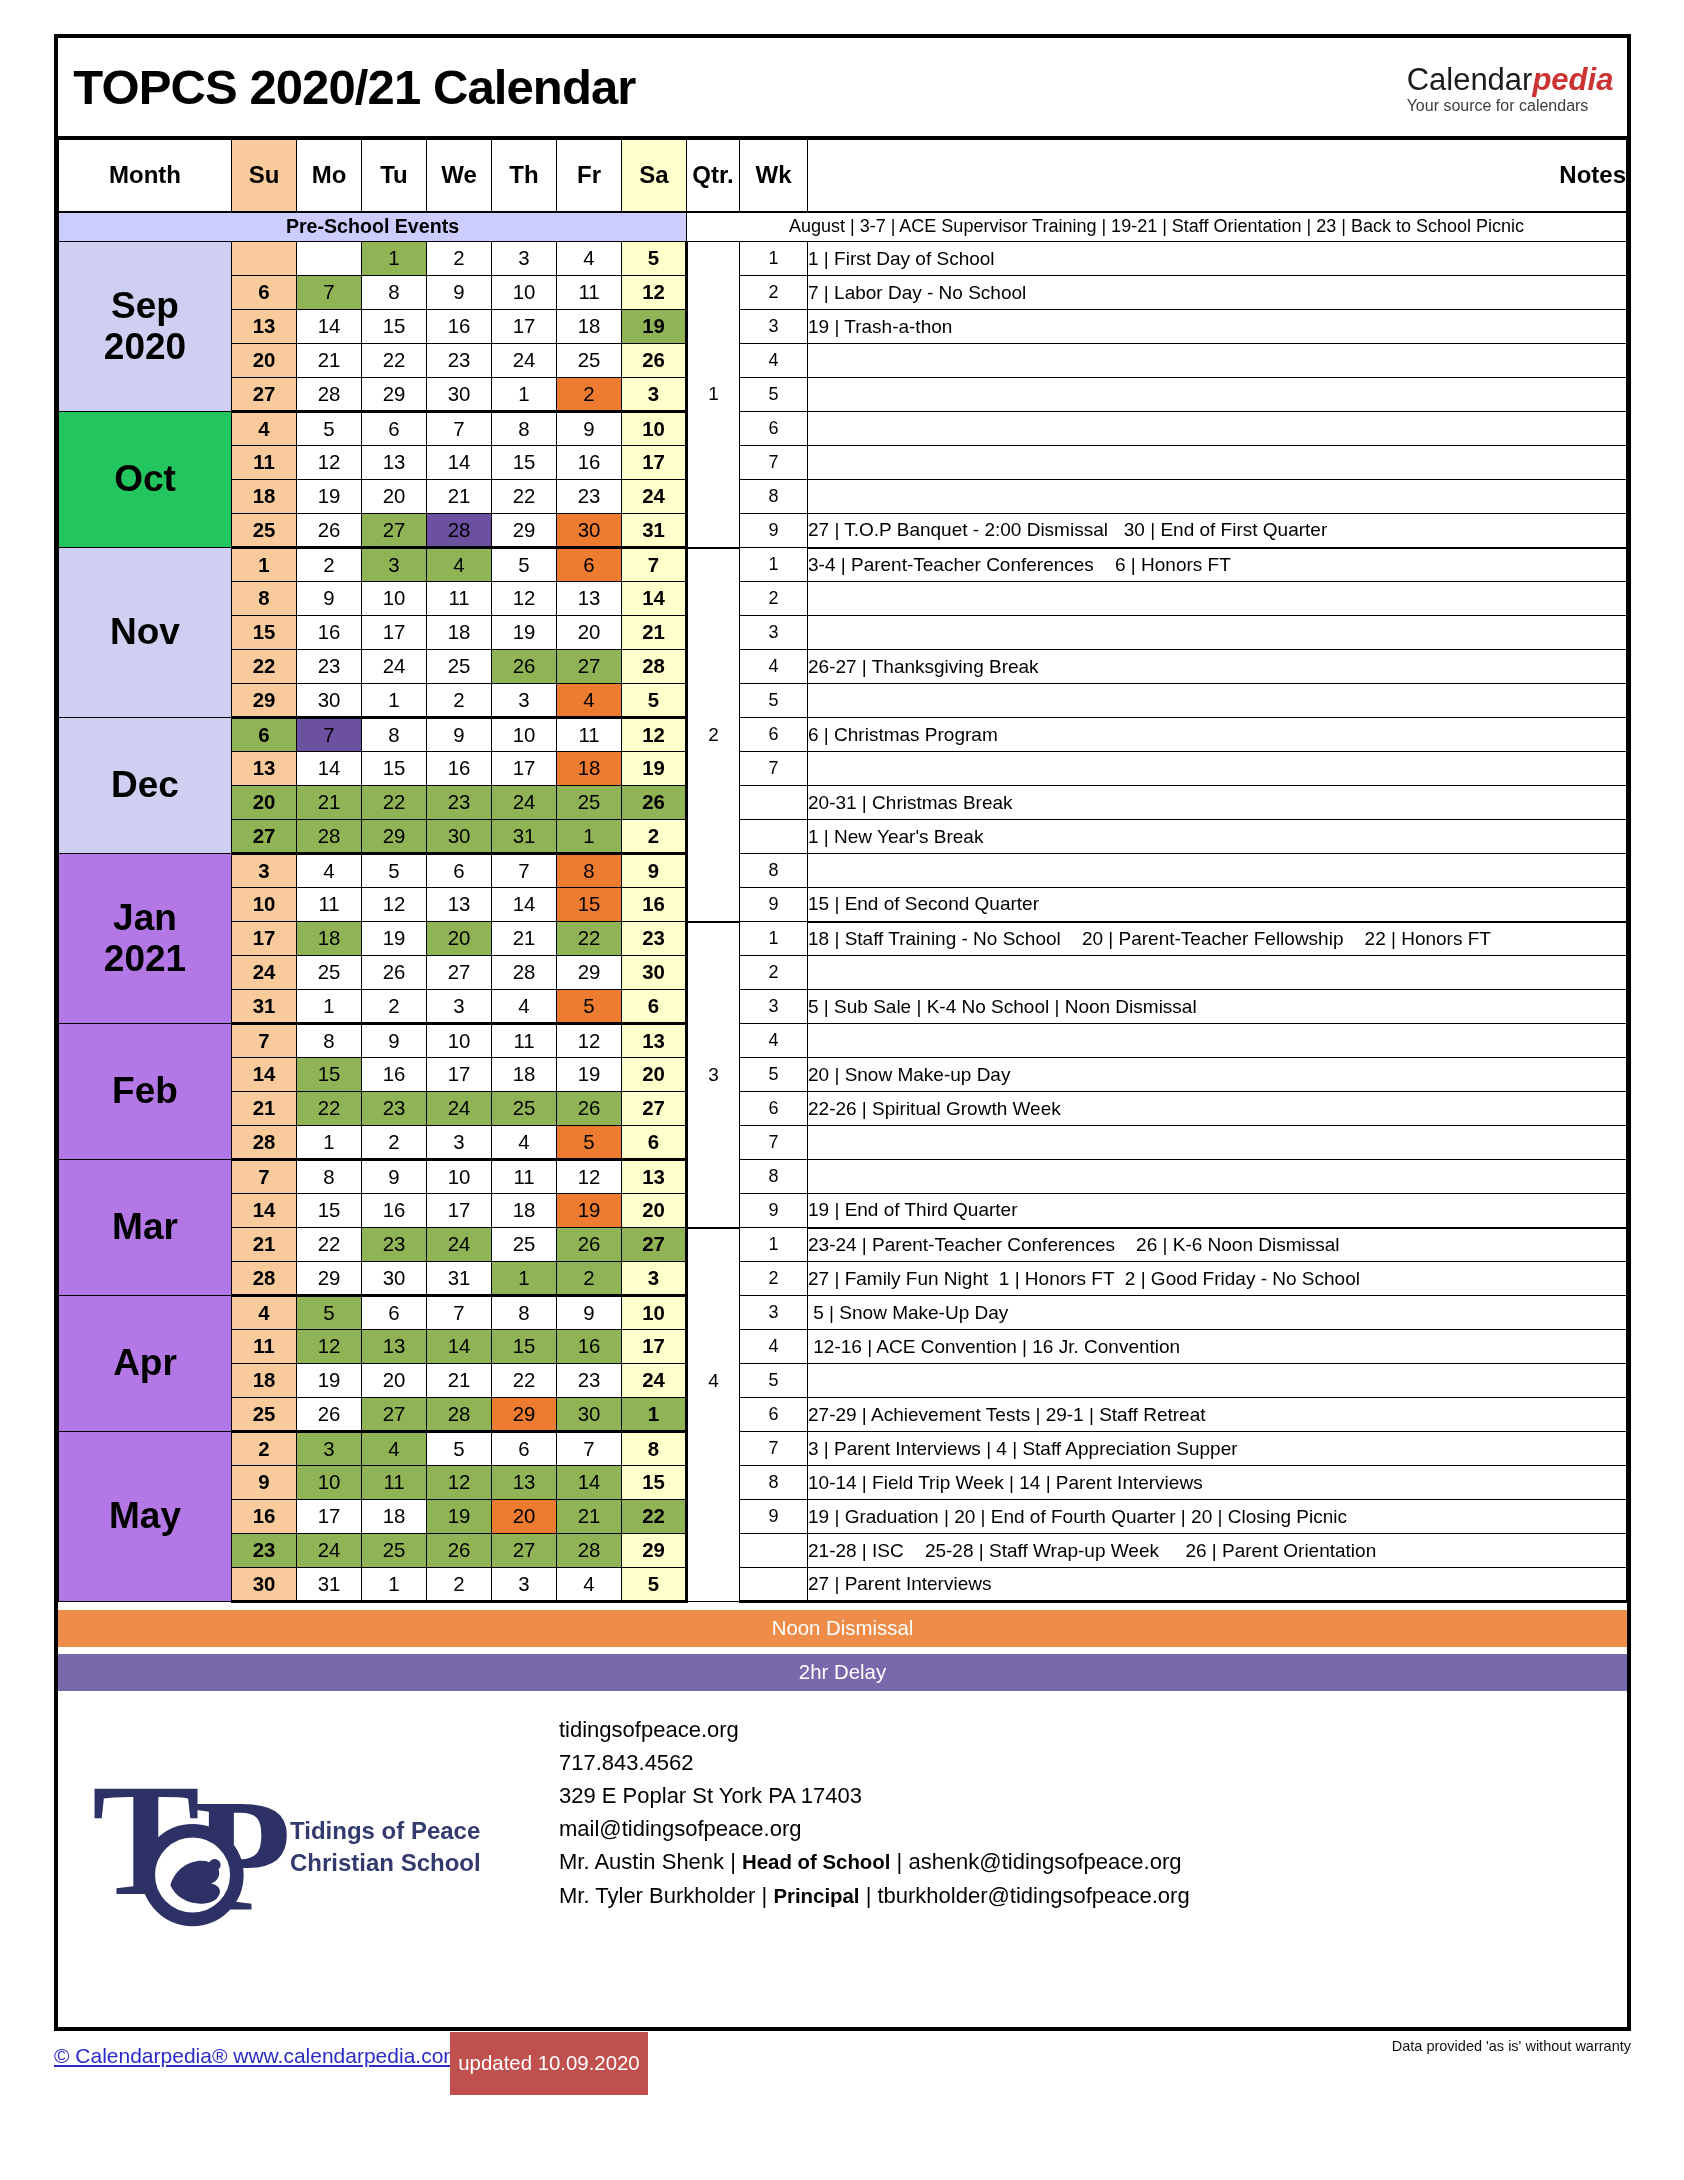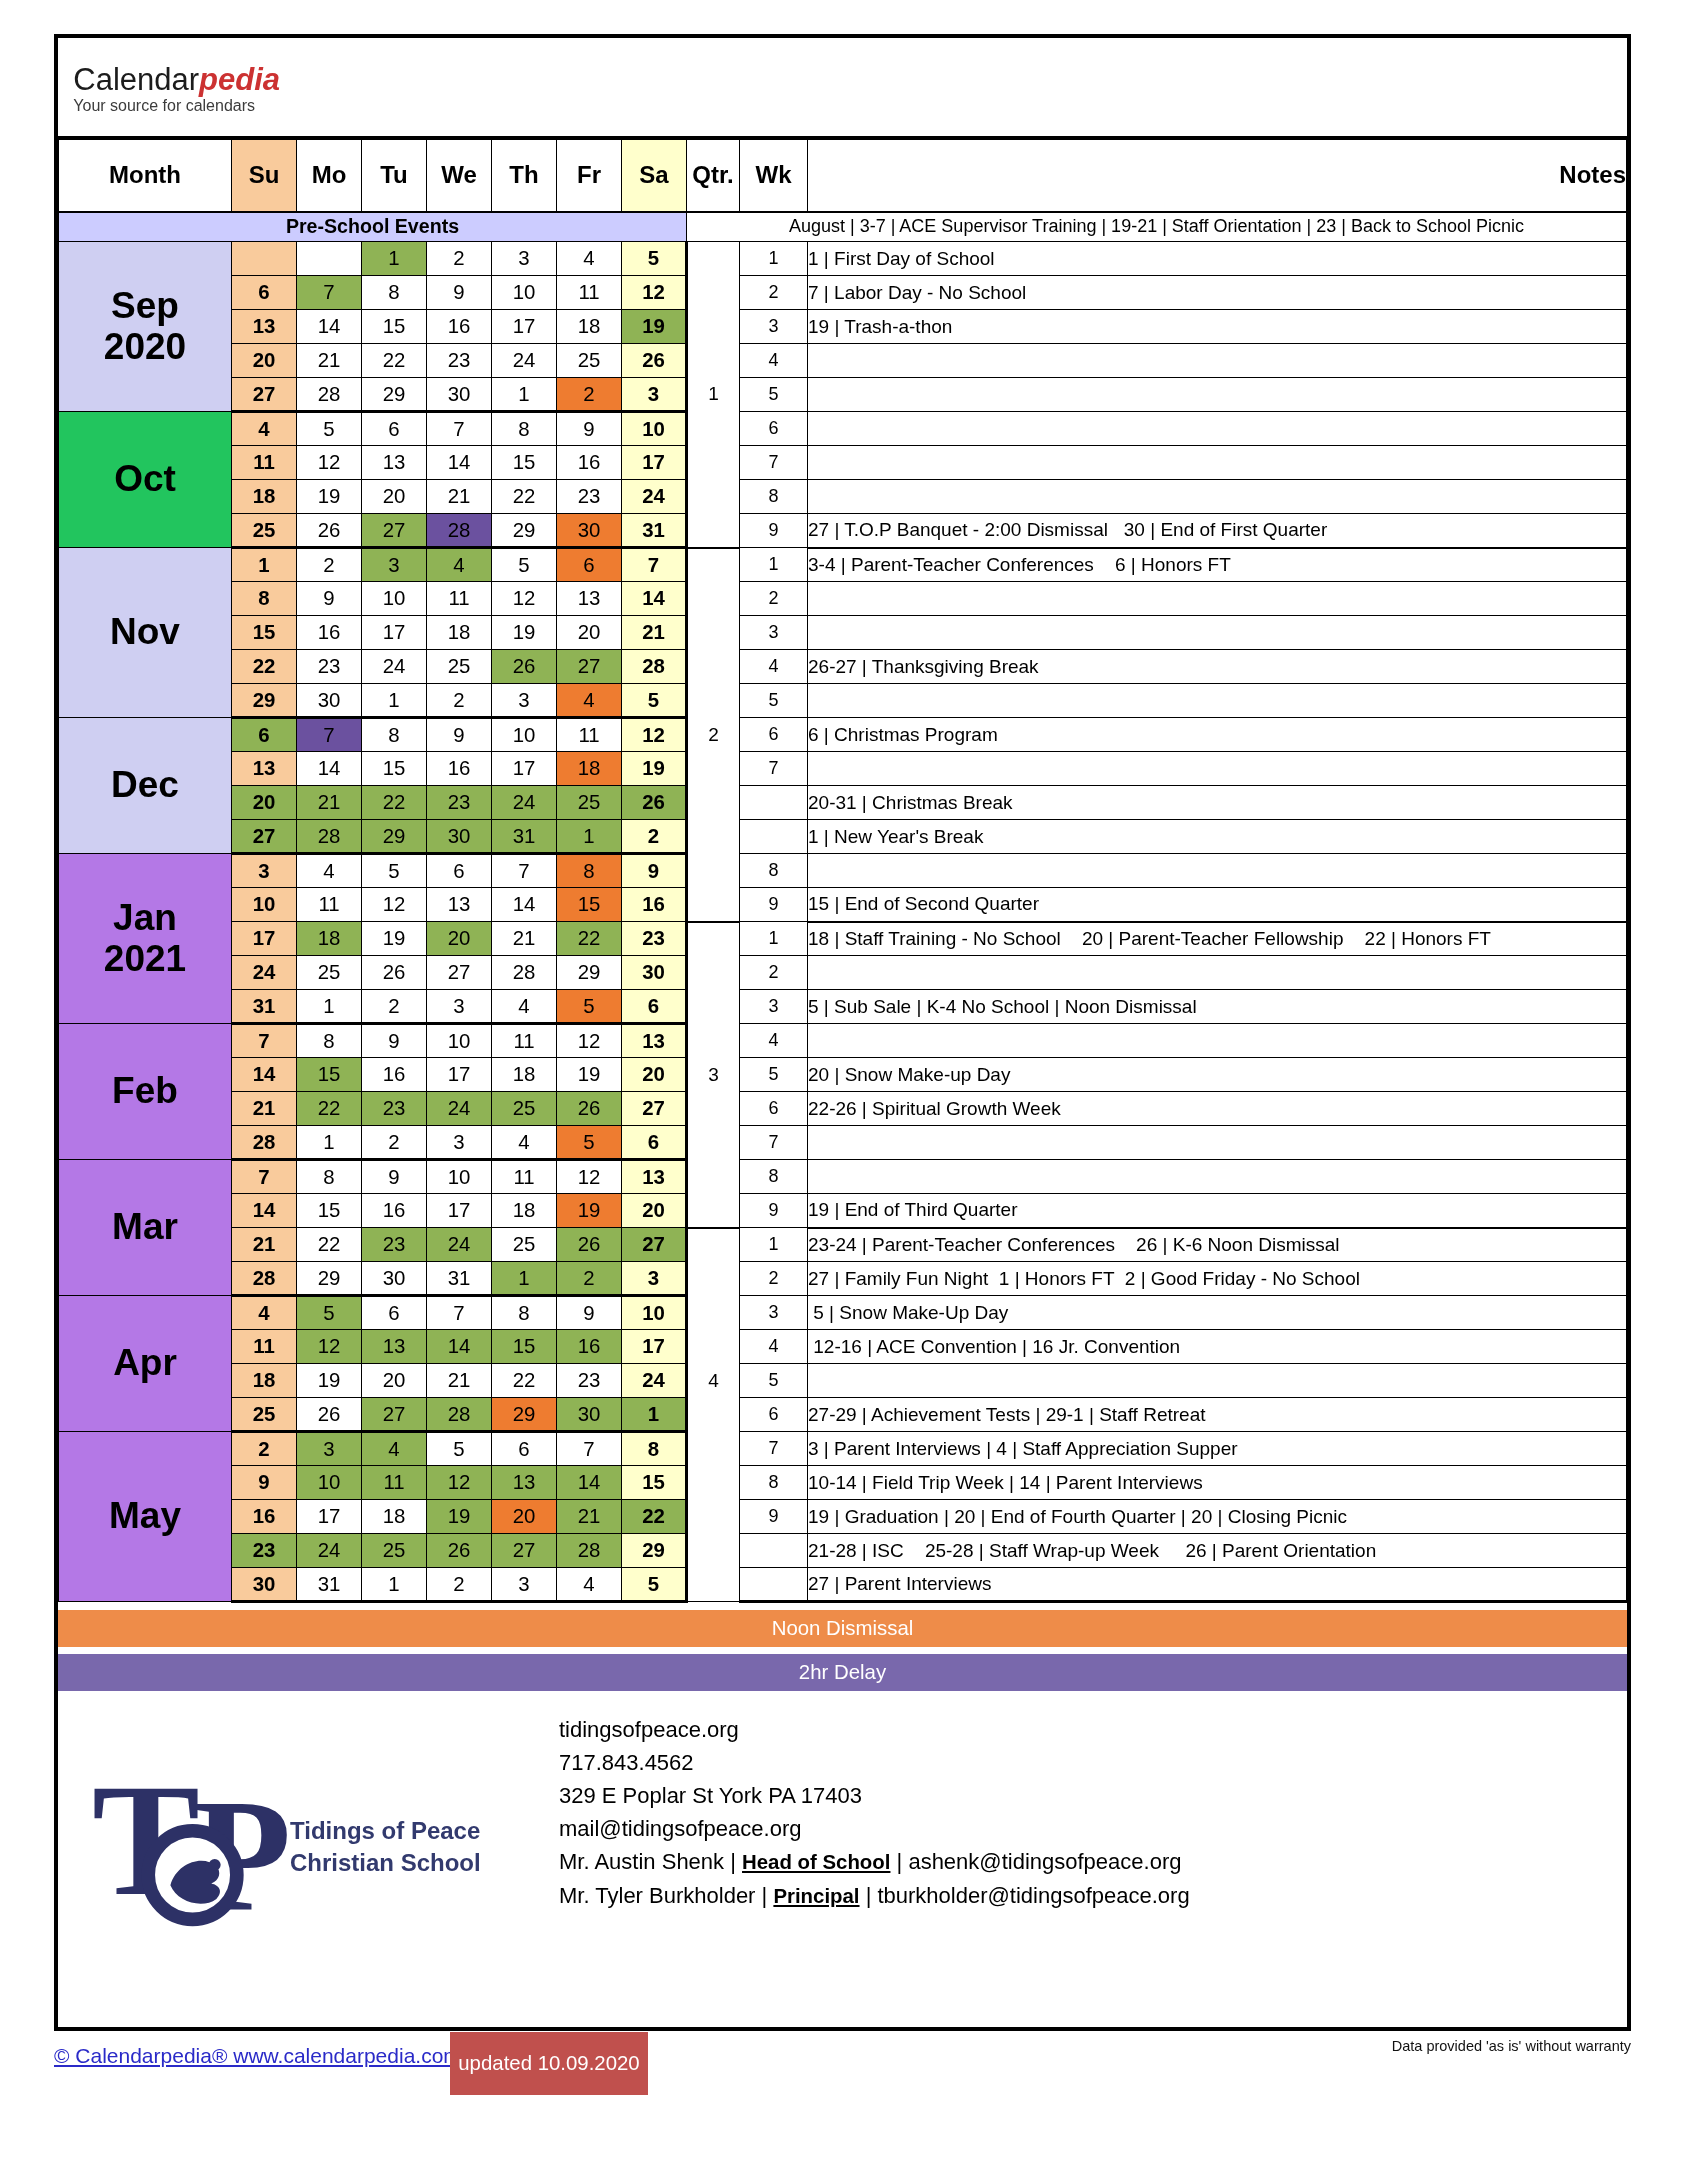--- a/index.html
+++ b/index.html
@@ -46,36 +46,37 @@
   
   .legend-bar{height:37px;margin-top:6.8px;color:#fff;font-size:20.4px;display:flex;
               align-items:center;justify-content:center;}
 
   
   .doc-footer{position:relative;height:281px;}
   .logo-wrap{position:absolute;left:34px;top:75px;width:213px;height:179px;}
   .school-name{position:absolute;left:232px;top:124px;color:#323a6e;font-weight:bold;
                font-size:24px;line-height:1.35;}
   .contact{position:absolute;left:501px;top:22px;font-size:22px;line-height:33px;}
-  .contact .bseg{font-weight:bold;font-size:20.4px;text-decoration:underline;}
+  .contact .bseg{font-weight:bold;font-size:20.4px;}
 
   
   .foot-left{position:absolute;left:54px;top:2044px;font-size:21px;color:#2a2ac8;
              text-decoration:underline;}
   .foot-updated{position:absolute;left:450px;top:2032px;width:198px;height:63px;background:#c0504d;
                 color:#fff;font-size:20.4px;display:flex;align-items:center;justify-content:center;}
   .foot-right{position:absolute;right:54px;top:2038px;font-size:14.5px;color:#111;}
 </style>
 </head>
 <body>
 
 <div class="page">
   <div class="doc">
 
     <div class="title-bar">
+      <h1>TOPCS 2020/21 Calendar</h1>
       <div class="brand">
         <div class="line1">
           <span class="black">Calendar</span><span class="red">pedia</span>
         </div>
         <div class="tag">Your source for calendars</div>
       </div>
     </div>
 
     <table class="cal">
       <colgroup>

